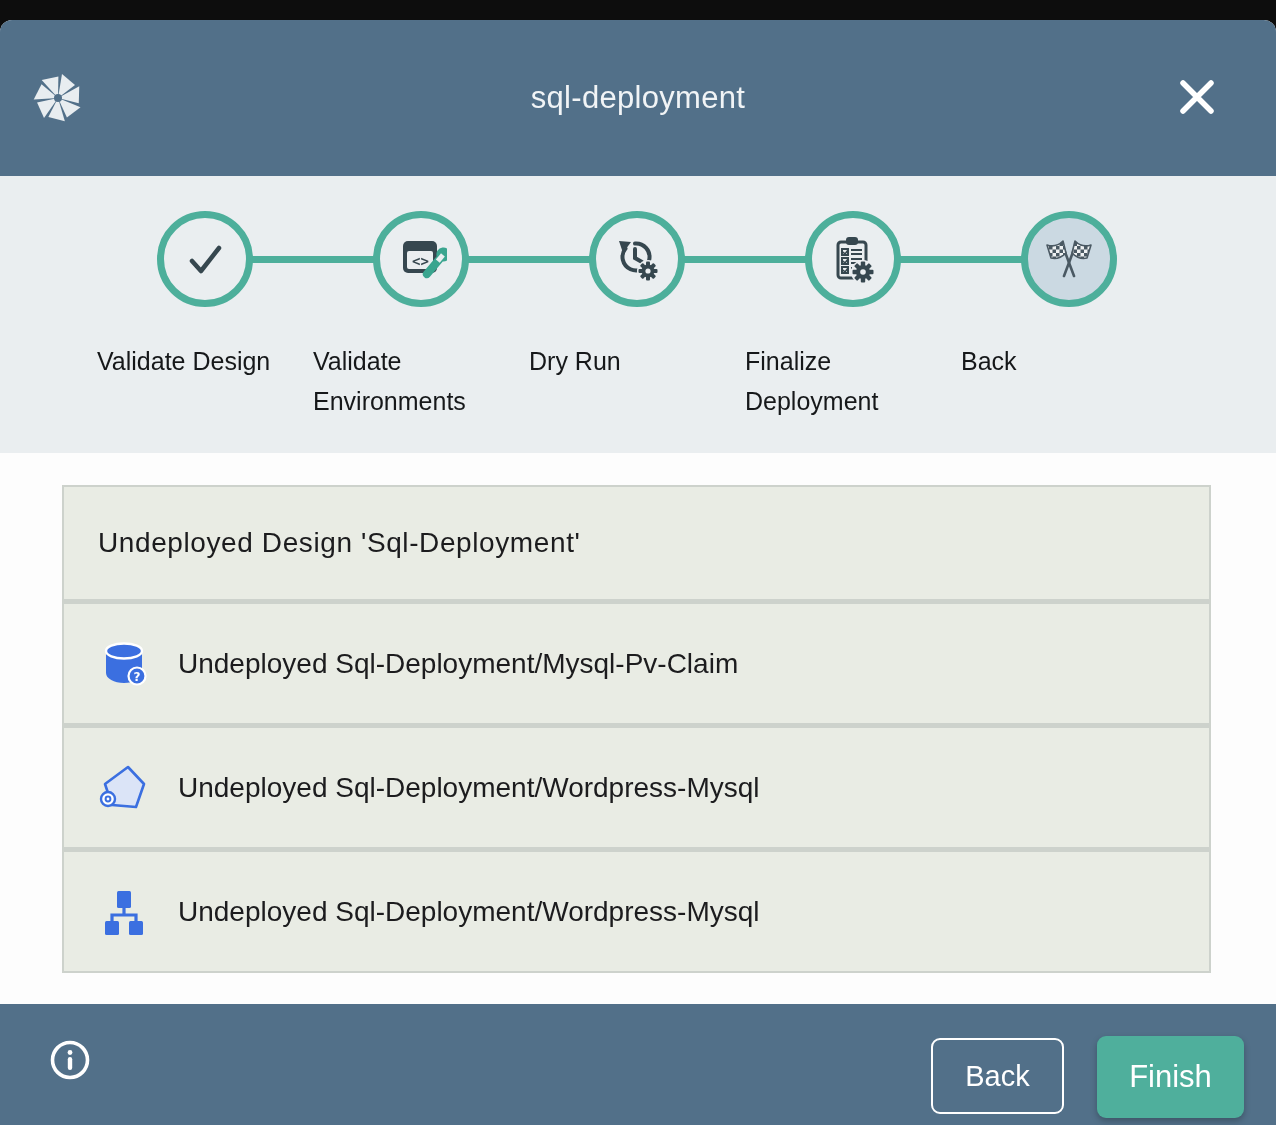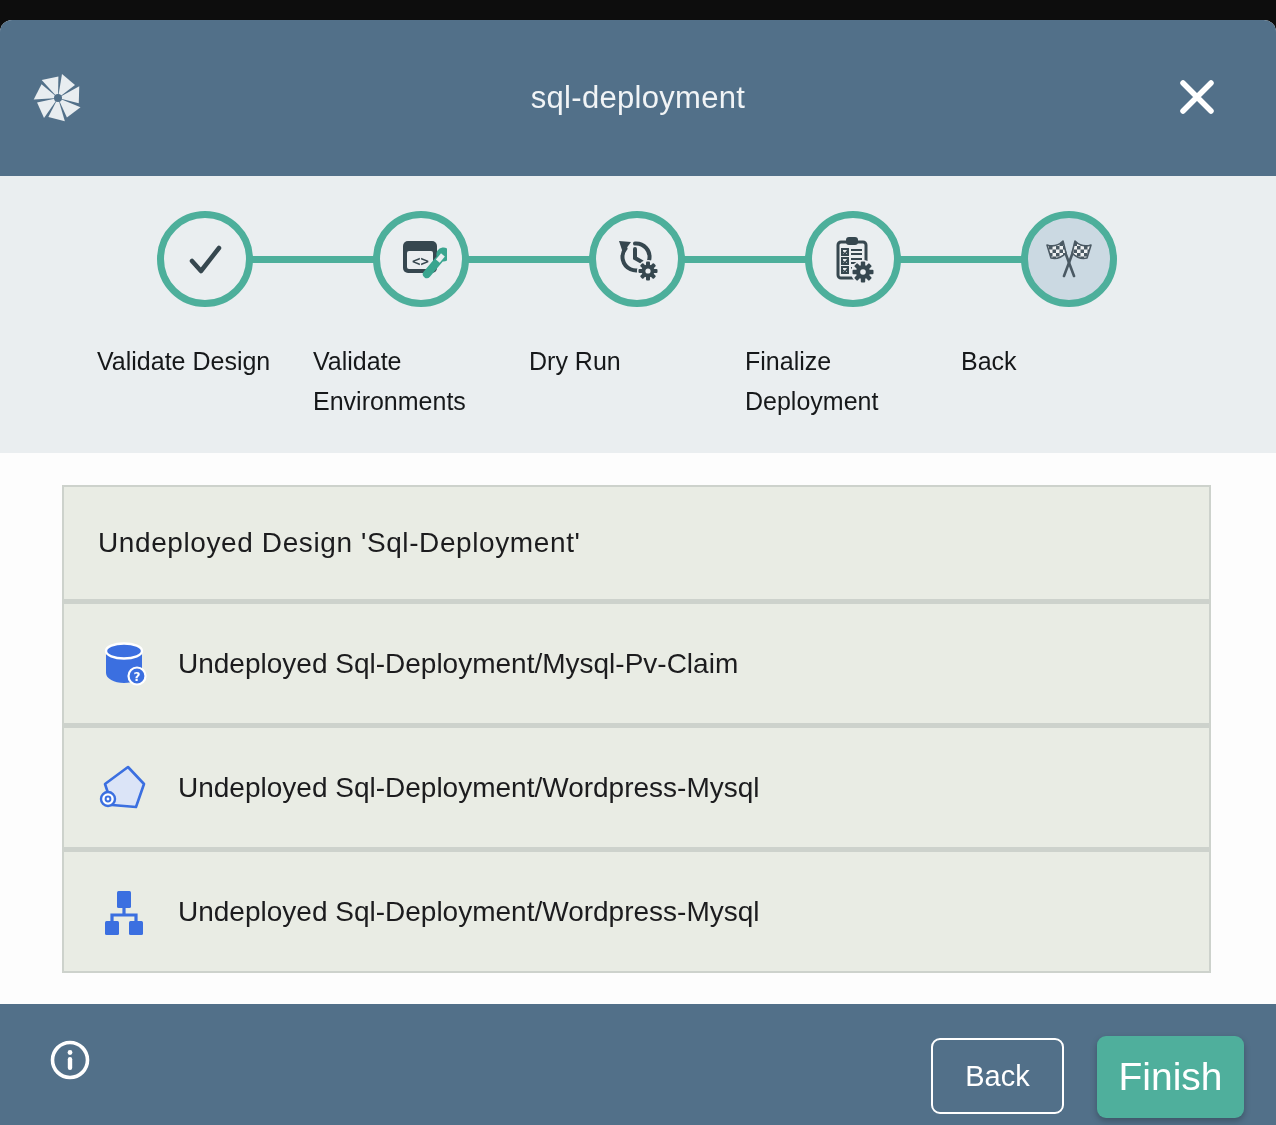--- a/index.html
+++ b/index.html
@@ -59,21 +59,21 @@
   .info-btn{
     position:absolute;left:48px;top:34px;width:44px;height:44px;background:transparent;border:none;
     padding:0;cursor:pointer;display:flex;align-items:center;justify-content:center;
   }
   .back-btn{
     position:absolute;left:931px;top:34px;width:133px;height:76px;border:2px solid #ffffff;border-radius:9px;
     background:transparent;color:#ffffff;font-size:29px;font-family:"Liberation Sans",sans-serif;cursor:pointer;
   }
   .finish-btn{
     position:absolute;left:1097px;top:32px;width:147px;height:82px;border:none;border-radius:9px;
-    background:#4faf9c;color:#ffffff;font-size:39px;font-family:"Liberation Sans",sans-serif;cursor:pointer;
+    background:#4faf9c;color:#ffffff;font-size:31px;font-family:"Liberation Sans",sans-serif;cursor:pointer;
     box-shadow:0 3px 6px rgba(0,0,0,.25);
   }
 </style>
 </head>
 <body>
 
 <div class="dialog">
 
   <div class="app-bar">
     <svg class="logo" viewBox="-26 -26 52 52">

